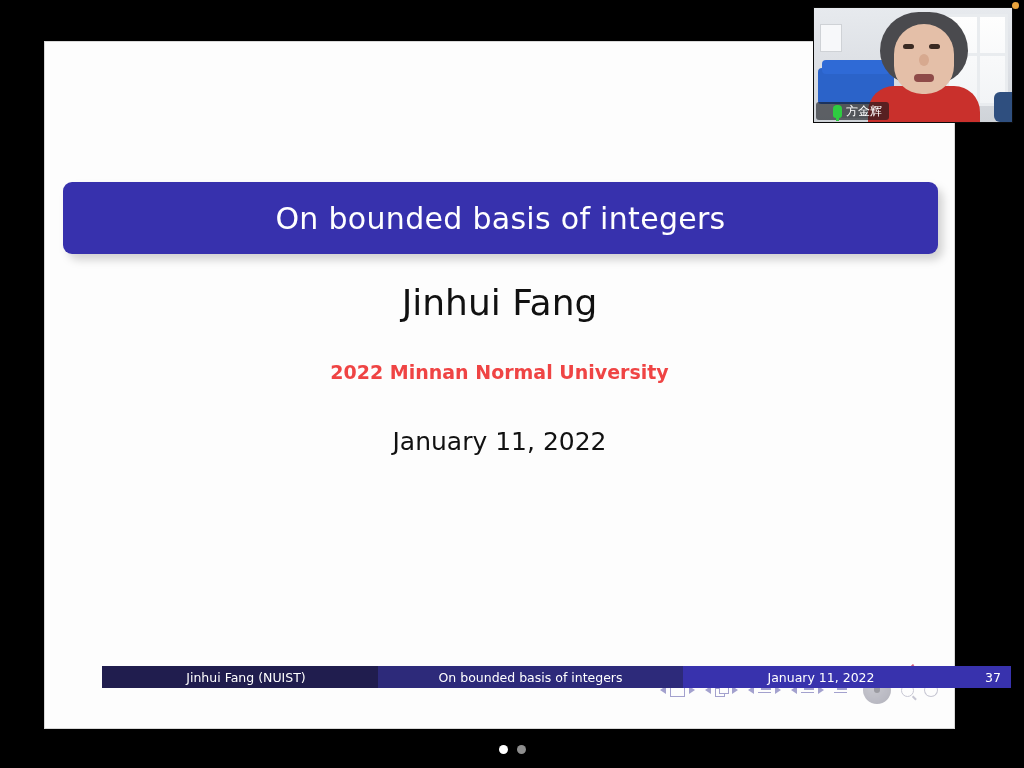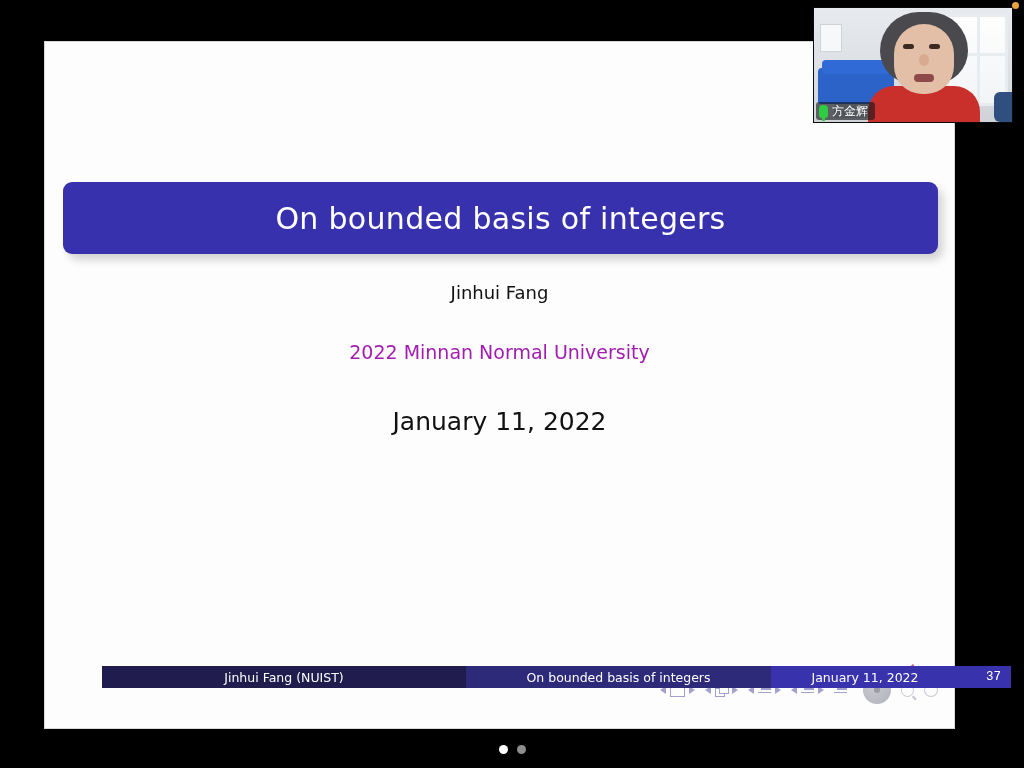--- a/index.html
+++ b/index.html
@@ -32,24 +32,24 @@
   .title-bar .ttl{
     color:#ffffff;font-size:30px;letter-spacing:.3px;
     font-family:"DejaVu Sans", sans-serif;font-weight:400;
   }
 
   
   .body-block{
     position:absolute;left:0;top:240px;width:909px;text-align:center;
     color:#111111;
   }
-  .author{font-size:18px;margin:0 0 38px 0;}
+  .author{font-size:36px;margin:0 0 38px 0;}
   .affil{font-size:20px;margin:0 0 14px 0;}
   .email{font-size:19px;font-style:italic;margin:0 0 12px 0;color:#111;}
-  .venue{font-size:19px;color:#a21caf;margin:8px;}
+  .venue{font-size:19px;color:#ef4444;margin:8px;font-weight:bold;}
   .date{font-size:25px;margin:44px 0 0 0;color:#111;}
 
   
   .navsyms{
     position:absolute;right:16px;bottom:24px;
     display:flex;align-items:center;gap:10px;
     opacity:.55;
   }
   .navgrp{display:flex;align-items:center;gap:4px;}
   .tri{width:0;height:0;border-top:4px solid transparent;border-bottom:4px solid transparent;}
@@ -83,25 +83,25 @@
     width:12px;height:12px;border:1.6px solid #9a9ab0;border-radius:50%;
     border-top-color:transparent;position:relative;
   }
 
   
   .footer{
     position:absolute;left:57px;bottom:40px;width:909px;height:22px;
     display:flex;align-items:stretch;font-size:12.5px;color:#fff;
   }
   .fseg{display:flex;align-items:center;justify-content:center;height:100%;}
-  .fseg-left{width:364px;background:#201d4e;}
+  .fseg-left{width:264px;background:#201d4e;padding-left:12px;}
   .fseg-mid{width:305px;background:#2d2a7a;}
   .fseg-right{flex:1;background:#3832ad;position:relative;}
   .fdate{position:absolute;left:0;right:0;text-align:center;padding-right:52px;}
-  .fpage{position:absolute;right:10px;top:0;bottom:0;display:flex;align-items:center;font-size:12.5px;font-family:Liberation Mono, monospace;}
+  .fpage{position:absolute;right:10px;top:0;bottom:0;display:flex;align-items:center;font-size:12.5px;}
 
   
   .mute-overlay{
     position:absolute;right:38px;bottom:36px;width:30px;height:30px;
   }
   .mute-overlay .mic{
     position:absolute;left:10px;top:4px;width:8px;height:14px;border-radius:4px;
     background:#3f3a96;
   }
   .mute-overlay .arc{
@@ -159,21 +159,21 @@
   .wc-eye.l{left:31px;}
   .wc-eye.r{left:57px;}
   .wc-nose{position:absolute;left:47px;top:42px;width:10px;height:12px;background:#d7a98f;border-radius:50%;}
   .wc-mouth{position:absolute;left:42px;top:62px;width:20px;height:8px;background:#8e4a48;border-radius:10px;}
   .wc-body{
     position:absolute;left:-4px;top:74px;width:112px;height:40px;
     background:#c9302c;border-radius:26px 26px 0 0;
   }
   .wc-chair{position:absolute;right:-8px;top:84px;width:26px;height:30px;background:#2f4f7f;border-radius:6px;}
   .wc-badge{
-    position:absolute;left:2px;bottom:2px;height:18px;padding:0 7px 0 3px;
+    position:absolute;left:2px;bottom:2px;height:18px;padding:0 7px 0 17px;
     background:rgba(20,22,28,.62);border-radius:3px;
     display:flex;align-items:center;gap:4px;
   }
   .wc-badge .micdot{
     width:9px;height:13px;background:#2ecc40;border-radius:4px 4px 3px 3px;position:relative;flex:0 0 auto;
   }
   .wc-badge .micdot::after{
     content:"";position:absolute;left:3px;top:13px;width:3px;height:3px;background:#2ecc40;
   }
   .wc-badge .nm{color:#ffffff;font-size:12px;line-height:1;font-family:"DejaVu Sans", sans-serif;}

